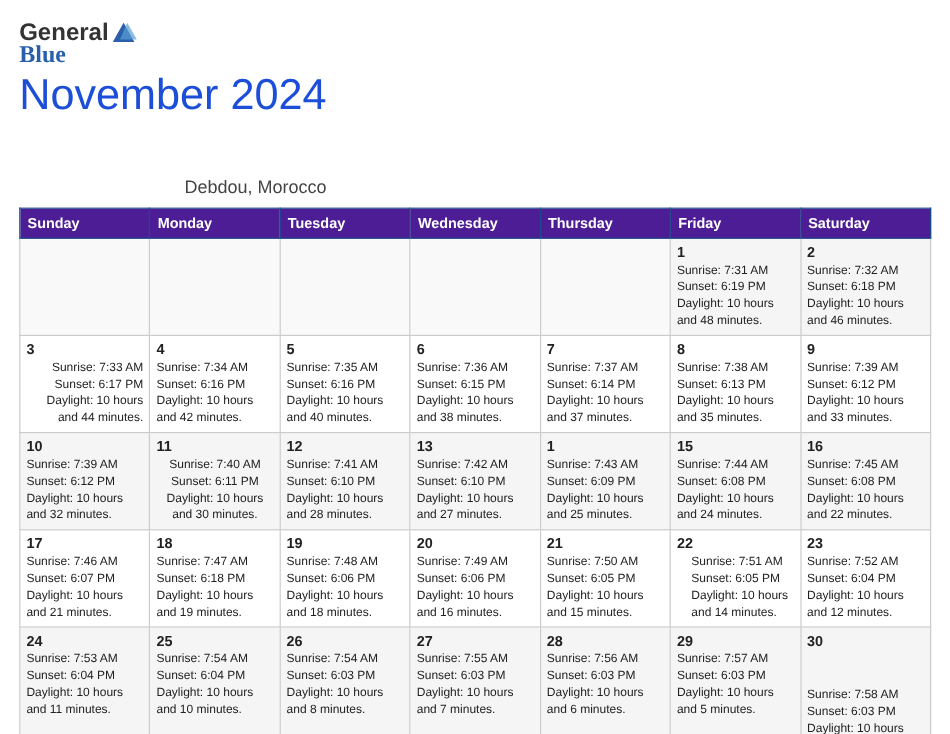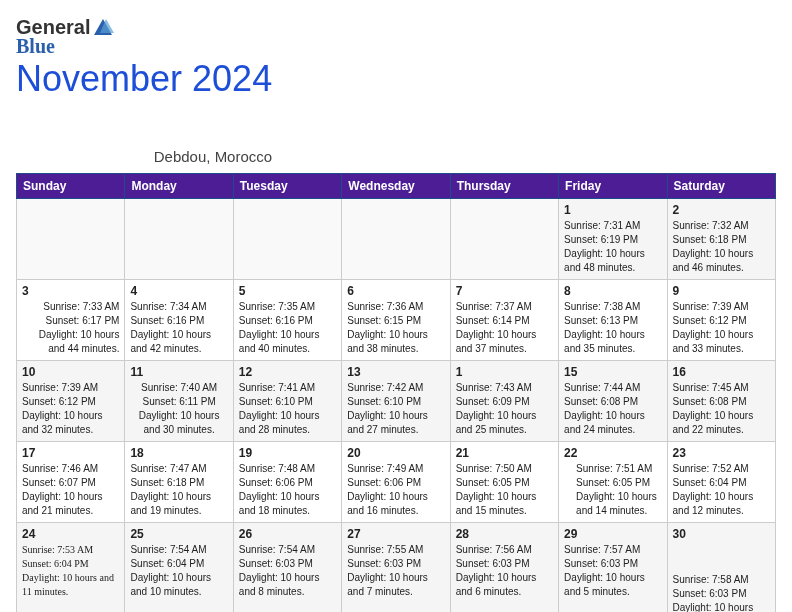--- a/index.html
+++ b/index.html
@@ -273,21 +273,21 @@
         <td>
           <span class="day-num">23</span>
           <div class="day-info" style="white-space: pre-line;">Sunrise: 7:52 AM
 Sunset: 6:04 PM
 Daylight: 10 hours and 12 minutes.</div>
         </td>
       </tr>
       <tr>
         <td>
           <span class="day-num">24</span>
-          <div class="day-info" style="white-space: pre-line; font-family: Liberation Serif, serif;">Sunrise: 7:53 AM
+          <div class="day-info" style="white-space: pre-line;">Sunrise: 7:53 AM
 Sunset: 6:04 PM
 Daylight: 10 hours and 11 minutes.</div>
         </td>
         <td>
           <span class="day-num">25</span>
           <div class="day-info" style="white-space: pre-line;">Sunrise: 7:54 AM
 Sunset: 6:04 PM
 Daylight: 10 hours and 10 minutes.</div>
         </td>
         <td>

